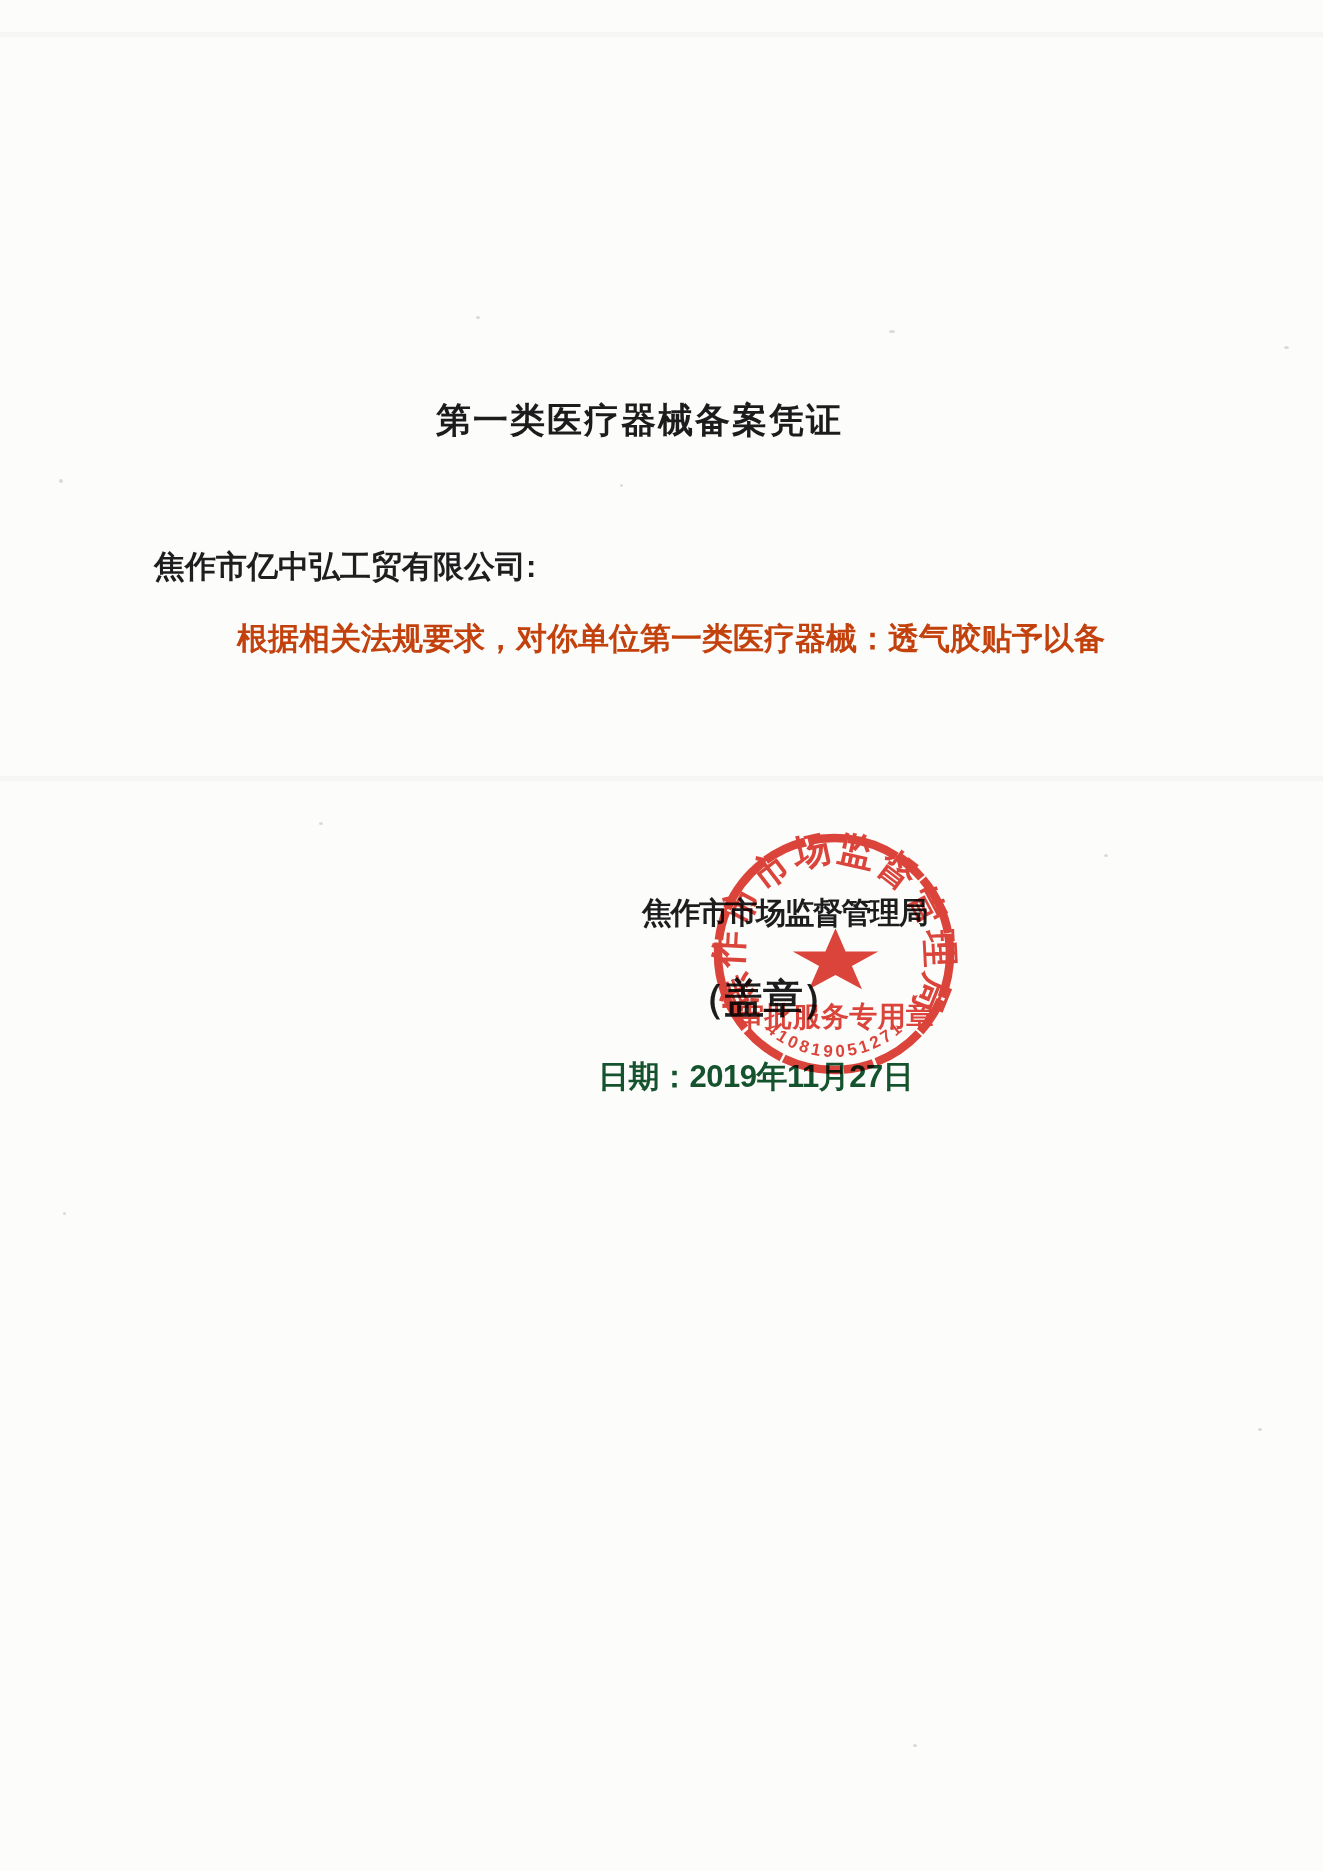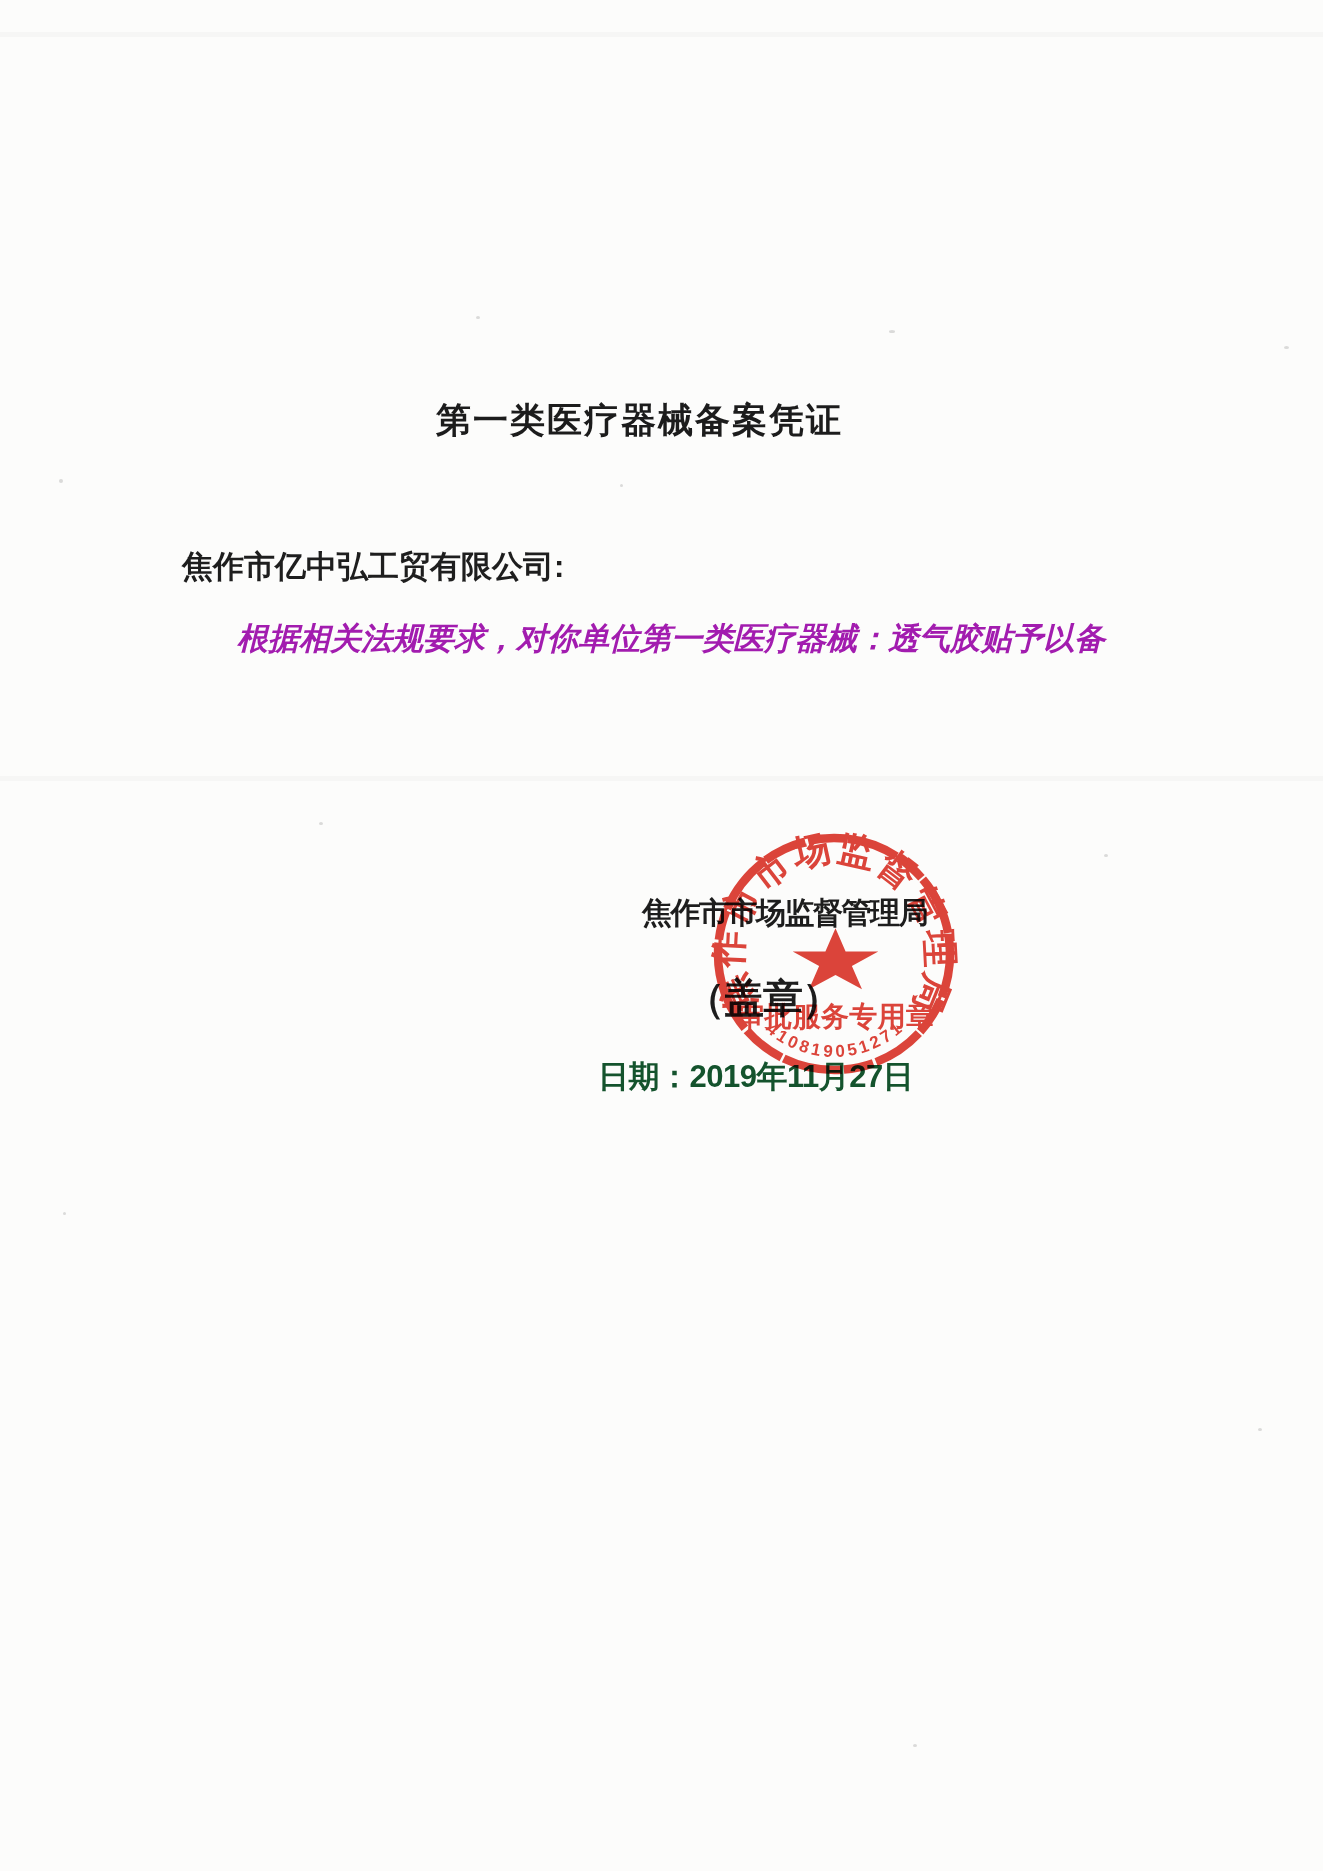--- a/index.html
+++ b/index.html
@@ -14,26 +14,26 @@
     color: #202020;
   }
   .abs { position: absolute; white-space: nowrap; }
 
   .doc-title {
     left: 436px; top: 397px;
     font-size: 35px; font-weight: bold;
     letter-spacing: 2px; color: #1c1c1c;
   }
   .recipient {
-    left: 182px; top: 546px;
+    left: 154px; top: 546px;
     font-size: 31px; font-weight: bold; color: #1e1e1e;
   }
   .body-line1 {
     left: 237px; top: 618px;
-    font-size: 31px; font-weight: 600; color: #a21caf; font-style: italic;
+    font-size: 31px; font-weight: 600; color: #c2410c;
   }
   .body-line2 {
     left: 170px; top: 664px;
     font-size: 31px; font-weight: 600; color: #222;
   }
   .issuer {
     left: 642px; top: 893px;
     font-size: 30px; font-weight: bold; letter-spacing: -1.5px; color: #1d1d1d;
   }
   .seal-note {

